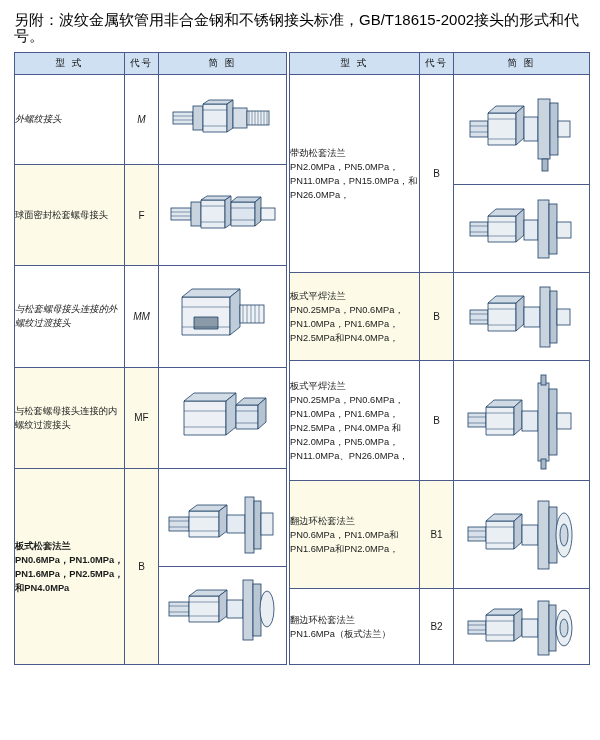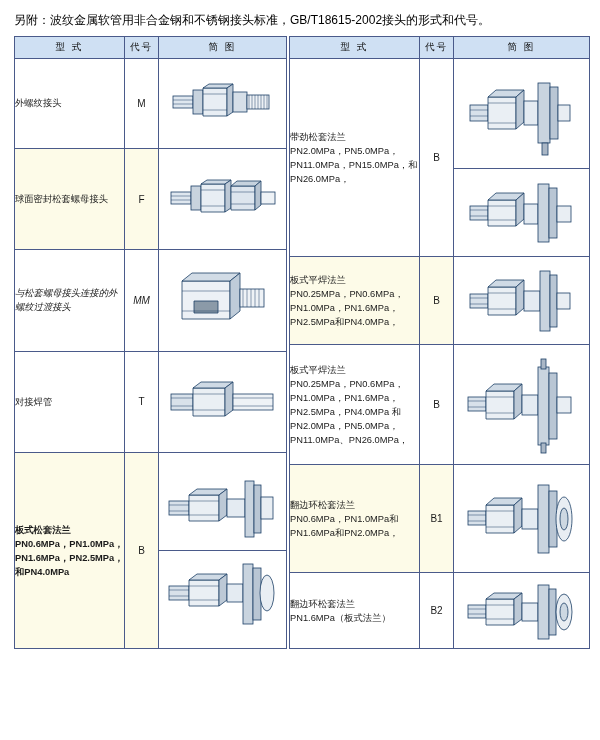--- a/index.html
+++ b/index.html
@@ -15,21 +15,21 @@
     overflow: hidden;
   }
   .page {
     position: relative;
     width: 600px;
     height: 740px;
     box-sizing: border-box;
     padding: 0;
   }
   .doc-title {
-    font-size: 12px;
+    font-size: 15px;
     line-height: 16px;
     padding: 12px 14px 8px 14px;
     color: #000;
     letter-spacing: 0px;
   }
   .tables {
     display: flex;
     flex-direction: row;
     gap: 0px;
     padding: 0 14px;
@@ -112,21 +112,21 @@
         </colgroup>
       <thead>
         <tr>
           <th>型        式</th>
           <th>代号</th>
           <th>简    图</th>
         </tr>
       </thead>
       <tbody>
 
-        <tr style="height:78px;">
+        <tr style="height:78px;font-style:italic;">
           <td class="cell-type plain">外螺纹接头</td>
           <td class="cell-code plain">M</td>
           <td class="cell-fig">
             <div class="figwrap">
               <svg width="120" height="62" viewBox="0 0 120 62">
                 <g stroke="#1c3f66" stroke-width="0.8" fill="#dfe7ef">
                   <rect x="10" y="24" width="20" height="12"></rect>
                   <rect x="30" y="18" width="10" height="24" fill="#c8d3de"></rect>
                   <path d="M40 16 L64 16 L64 44 L40 44 Z" fill="#e8eef4"></path>
                   <path d="M40 16 L46 12 L70 12 L64 16 Z" fill="#cfdae5"></path>
@@ -206,46 +206,45 @@
                   <g stroke="#1c3f66" stroke-width="0.5" fill="none">
                     <line x1="14" y1="24" x2="62" y2="24"></line>
                     <line x1="14" y1="44" x2="62" y2="44"></line>
                   </g>
                 </g>
               </svg>
             </div>
           </td>
         </tr>
 
-
         <tr style="height:88px;">
-          <td class="cell-type plain">对接焊管</td>
-          <td class="cell-code plain">T</td>
-          <td class="cell-fig">
-            <div class="figwrap">
-              <svg width="120" height="60" viewBox="0 0 120 60">
-                <g stroke="#1c3f66" stroke-width="0.8" fill="#dfe7ef">
-                  <rect x="8" y="22" width="22" height="16" fill="#d8e1ea"></rect>
-                  <path d="M30 16 L62 16 L62 44 L30 44 Z" fill="#eaeff4"></path>
-                  <path d="M30 16 L38 10 L70 10 L62 16 Z" fill="#cfdae5"></path>
-                  <path d="M62 16 L70 10 L70 38 L62 44 Z" fill="#bdc9d6"></path>
-                  <rect x="70" y="22" width="40" height="16" fill="#eef2f6"></rect>
-                  <g stroke="#1c3f66" stroke-width="0.5" fill="none">
-                    <line x1="8" y1="26" x2="30" y2="26"></line>
-                    <line x1="8" y1="34" x2="30" y2="34"></line>
-                    <line x1="70" y1="26" x2="110" y2="26"></line>
-                    <line x1="70" y1="34" x2="110" y2="34"></line>
-                    <line x1="30" y1="22" x2="62" y2="22"></line>
-                    <line x1="30" y1="38" x2="62" y2="38"></line>
-                  </g>
-                </g>
-              </svg>
-            </div>
-          </td>
-        </tr>
+          <td class="cell-type tint">与松套螺母接头连接的内螺纹过渡接头</td>
+          <td class="cell-code tint">MF</td>
+          <td class="cell-fig">
+            <div class="figwrap">
+              <svg width="110" height="66" viewBox="0 0 110 66">
+                <g stroke="#1c3f66" stroke-width="0.8" fill="#e2e9f0">
+                  <path d="M16 16 L58 16 L58 50 L16 50 Z" fill="#edf1f6"></path>
+                  <path d="M16 16 L26 8 L68 8 L58 16 Z" fill="#d2dce6"></path>
+                  <path d="M58 16 L68 8 L68 42 L58 50 Z" fill="#bfccd9"></path>
+                  <path d="M68 20 L90 20 L90 44 L68 44 Z" fill="#dde5ee"></path>
+                  <path d="M68 20 L76 13 L98 13 L90 20 Z" fill="#c6d2de"></path>
+                  <path d="M90 20 L98 13 L98 37 L90 44 Z" fill="#b6c3d1"></path>
+                  <g stroke="#1c3f66" stroke-width="0.5" fill="none">
+                    <line x1="16" y1="26" x2="58" y2="26"></line>
+                    <line x1="16" y1="42" x2="58" y2="42"></line>
+                    <line x1="68" y1="26" x2="90" y2="26"></line>
+                    <line x1="68" y1="38" x2="90" y2="38"></line>
+                  </g>
+                </g>
+              </svg>
+            </div>
+          </td>
+        </tr>
+
 
         <tr style="height:170px;">
           <td class="cell-type tint" style="white-space:pre-line;font-weight:bold;">板式松套法兰
 PN0.6MPa，PN1.0MPa，PN1.6MPa，PN2.5MPa，和PN4.0MPa</td>
           <td class="cell-code tint">B</td>
           <td class="cell-fig" style="padding:0;">
             <div class="figwrap" style="border-bottom:1px solid #4a5a8a;height:84px;">
               <svg width="120" height="74" viewBox="0 0 120 74">
                 <g stroke="#1c3f66" stroke-width="0.8" fill="#dfe7ef">
                   <rect x="6" y="30" width="20" height="14" fill="#d8e1ea"></rect>

